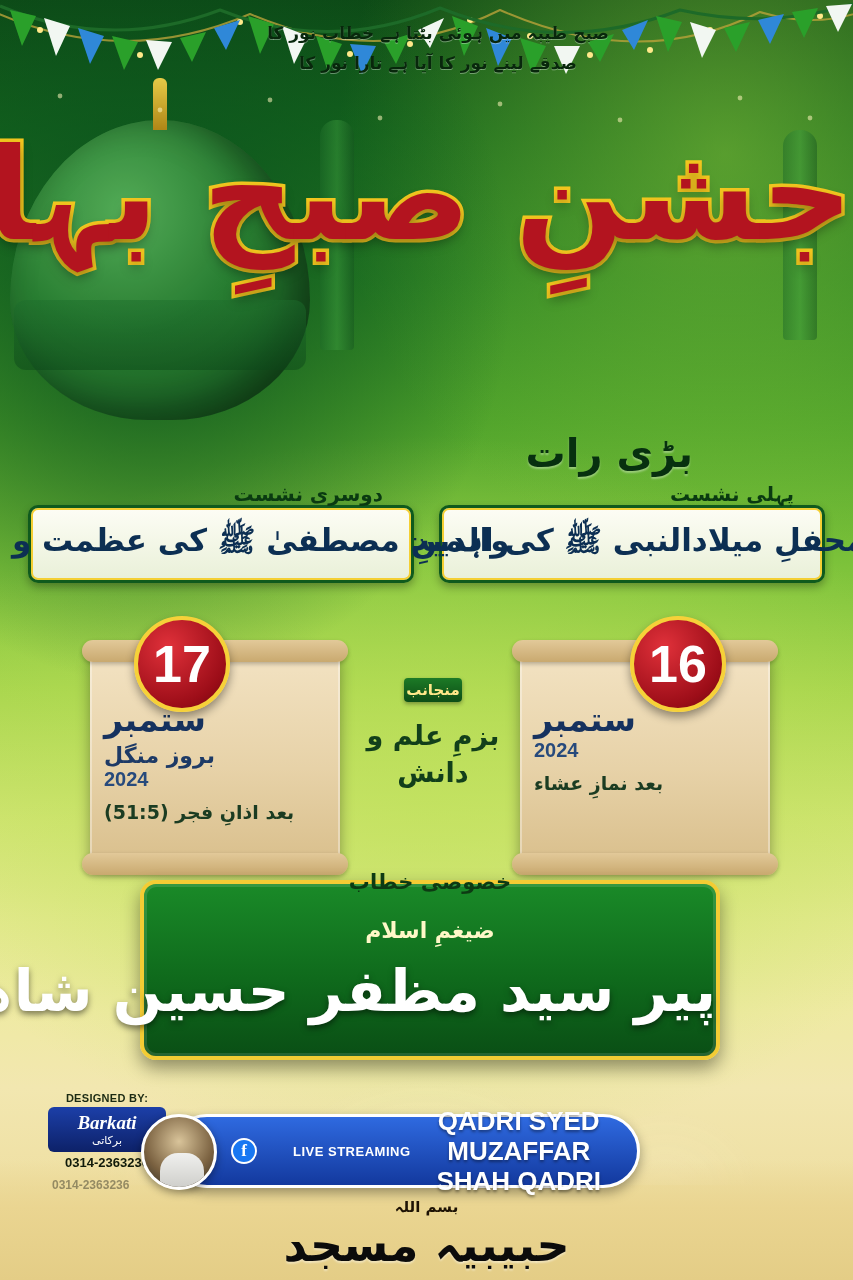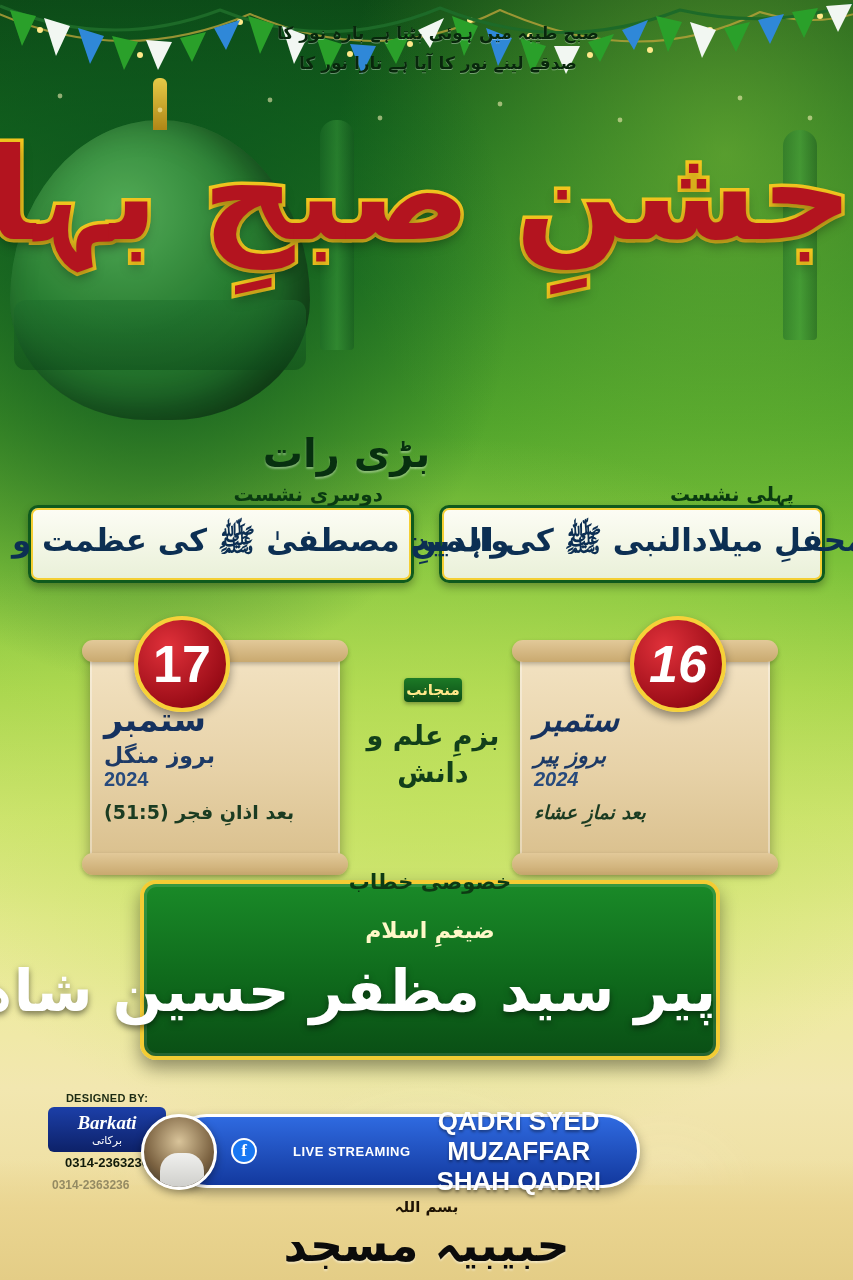--- a/index.html
+++ b/index.html
@@ -126,21 +126,20 @@
     font-weight: bold;
     color: #b3141f;
     -webkit-text-stroke: 7px #f5c81f;
     paint-order: stroke fill;
     text-shadow: 0 6px 12px rgba(0,0,0,.35);
     letter-spacing: -6px;
   }
   .title-sub {
     position: absolute;
     top: 430px; left: 0; width: 693px;
-    text-align: center;
     font-size: 40px;
     font-weight: bold;
     color: #07300f;
     text-shadow: 0 2px 2px rgba(255,255,255,.35);
   }
 
   
   .sessions {
     position: absolute;
     top: 505px; left: 28px; width: 797px;
@@ -184,21 +183,21 @@
   }
   .scroll:before, .scroll:after {
     content: "";
     position: absolute; left: -8px; width: 266px; height: 22px;
     background: linear-gradient(180deg,#e2c999,#c9a96f);
     border-radius: 12px;
     box-shadow: 0 2px 4px rgba(0,0,0,.25);
   }
   .scroll:before { top: -10px; }
   .scroll:after { bottom: -10px; }
-  .scroll.right { right: 0; font-style: italic; }
+  .scroll.right { right: 0; }
   .scroll.left { left: 0; }
   .badge {
     position: absolute;
     top: -34px; width: 96px; height: 96px;
     border-radius: 50%;
     background: radial-gradient(circle at 34% 30%, #e0313a 0%, #9c0d18 70%, #6d060f 100%);
     border: 4px solid #f6d139;
     box-shadow: 0 5px 10px rgba(0,0,0,.4);
     display: flex; align-items: center; justify-content: center;
     color: #fff; font-size: 52px; font-weight: bold;
@@ -412,21 +411,21 @@
       <polygon points="656,16 682,22 668,52" fill="#2aa02a"></polygon>
       <polygon points="690,22 716,30 702,58" fill="#f2f7f2"></polygon>
       <polygon points="724,28 750,22 736,52" fill="#2aa02a"></polygon>
       <polygon points="758,20 784,14 770,44" fill="#2f88d8"></polygon>
       <polygon points="792,12 818,8 804,38" fill="#2aa02a"></polygon>
       <polygon points="826,6 852,4 838,32" fill="#f2f7f2"></polygon>
     </g>
   </svg>
 
   <div class="topline">
-    <div class="urdu">صبح طیبہ میں ہوئی بٹتا ہے بارہ نور کا</div>
+    <div class="urdu">صبح طیبہ میں ہوئی بٹتا ہے خطاب نور کا</div>
     <div class="urdu">صدقے لینے نور کا آیا ہے تارا نور کا</div>
   </div>
 
   <div class="title-wrap">
     <div class="title-main urdu">جشنِ صبحِ بہاراں</div>
   </div>
   <div class="title-sub urdu">بڑی رات</div>
 
   <div class="sessions">
     <div class="session">
@@ -438,21 +437,20 @@
       <span class="session-text urdu">والدینِ مصطفیٰ ﷺ کی عظمت و شان</span>
     </div>
   </div>
 
   <div class="scrolls">
 
     <div class="scroll right">
       <div class="badge">16</div>
       <div class="scroll-body">
         <div class="sc-month urdu">ستمبر</div>
-        <div class="sc-day urdu">بروز پیر</div>
         <div class="sc-year">2024</div>
         <div class="sc-time urdu">بعد نمازِ عشاء</div>
       </div>
     </div>
 
     <div class="center-tag">
       <span class="ribbon urdu">منجانب</span>
       <div class="l1 urdu">بزمِ علم و</div>
       <div class="l2 urdu">دانش</div>
     </div>

